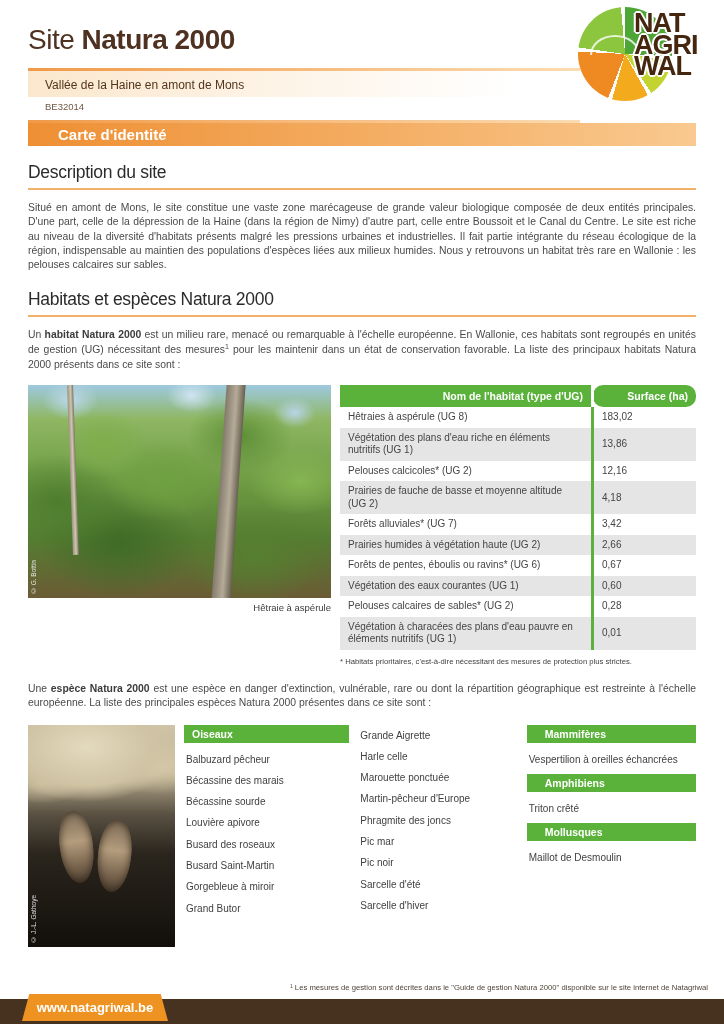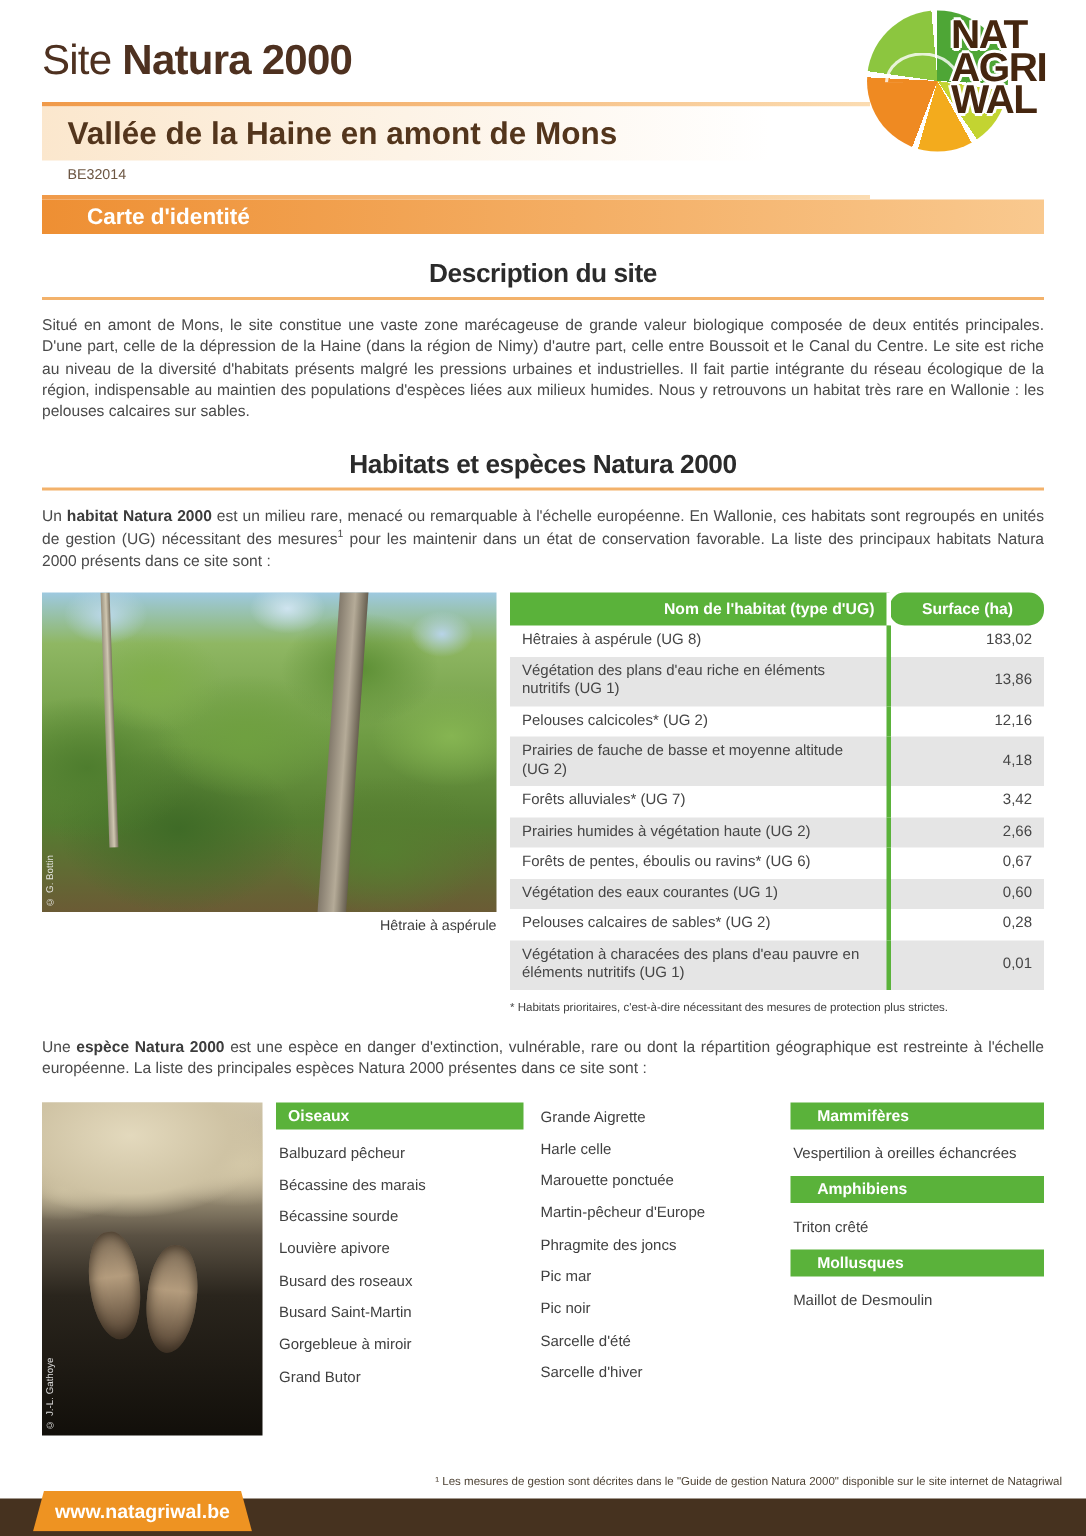--- a/index.html
+++ b/index.html
@@ -10,21 +10,21 @@
   }
   .content { padding:0 28px; }
 
   
   header { position:relative; padding-top:24px; }
   h1 { margin:0 0 12px 0; font-size:28px; font-weight:500; color:#4e3120; letter-spacing:-0.5px;}
   h1 strong { font-weight:800; }
   .sub { width:552px; }
   .rule { height:3px; background:linear-gradient(90deg,#f09a49,#fbdcb2); }
   .strip { background:linear-gradient(90deg,#fbe7cd,#ffffff 88%);
-           padding:7px 0 5px 17px; font-size:21px; font-weight:700; color:#53351c; }
+           padding:7px 0 5px 17px; font-size:12px; font-weight:400; color:#53351c; }
   .code { font-size:9.5px; color:#6d5743; padding:4px 0 8px 17px; }
 
   .logo { position:absolute; top:4px; right:6px; width:140px; height:106px; }
   .logo-circle {
     position:absolute; left:0; top:3px; width:94px; height:94px; border-radius:50%;
     background: conic-gradient(#4ea636 0 93deg, #fff 93deg 98deg,
                 #c3d431 98deg 146deg, #fff 146deg 151deg,
                 #f3ab1d 151deg 196deg, #fff 196deg 201deg,
                 #ef8a22 201deg 273deg, #fff 273deg 278deg,
                 #8cc63f 278deg 355deg, #fff 355deg 360deg);
@@ -40,21 +40,21 @@
   .identity-band { height:23px; line-height:23px; background:linear-gradient(90deg,#ee8f33,#f9c98f);
     color:#fff; font-weight:700; font-size:15px; padding-left:30px; }
   .id-grid { display:grid; grid-template-columns:108px 262px 193px 105px; margin-top:3px; }
   .id-cell { border-bottom:2px solid #f29b44; padding:7px 8px 6px 8px; font-size:10px; line-height:1.2;}
   .id-lab { font-weight:700; color:#3b2b1d; }
   .id-val { color:#4d4d4d; }
   .id-c1 { border-left:2px solid #f29b44; border-right:5px solid #f29b44; }
   .id-c3 { border-left:2px solid #f29b44; }
 
   
-  h2 { margin:16px 0 0 0; font-size:17.5px; font-weight:700; color:#2b2b2b; letter-spacing:-0.3px;text-align:center;}
+  h2 { margin:16px 0 0 0; font-size:17.5px; font-weight:400; color:#2b2b2b; letter-spacing:-0.3px;}
   .h2rule { height:2px; background:#f3b26b; margin:5px 0 11px 0; }
   p.body { margin:0; font-size:10.4px; line-height:1.38; color:#4a4a4a; text-align:justify; }
   p.body b { color:#3c3c3c;margin-top:16px; }
   sup { font-size:7px; }
 
   
   .hab-flex { display:flex; gap:9px; margin-top:13px; align-items:flex-start; }
   .photo-forest { position:relative; width:303px; height:213px; flex:none; overflow:hidden;
     background:
       radial-gradient(40px 28px at 14% 7%, #bcd9ea 0%, rgba(188,217,234,0) 70%),
@@ -75,23 +75,23 @@
     background:linear-gradient(90deg,#9a927f,#cfc6b0 55%,#7c7362); transform:rotate(-2deg); }
   .photo-credit { position:absolute; left:2px; bottom:4px; color:#f0f0f0; font-size:6.5px;
     writing-mode:vertical-rl; transform:rotate(180deg); opacity:.9; }
   .hab-left { width:303px; flex:none; }
   .hab-caption { text-align:right; font-size:9.5px; color:#3c3c3c; margin-top:4px; }
 
   .hab-right { flex:1; }
   table.hab { width:100%; border-collapse:collapse; font-size:10px; color:#454545; }
   table.hab th { background:#5ab23a; color:#fff; font-size:10.5px; text-align:right;
     padding:5px 8px; font-weight:700; }
-  table.hab th.surf { width:86px; text-align:center; border-left:3px solid #fff; background:#5ab23a;border-radius:10px;}
+  table.hab th.surf { width:86px; text-align:right; border-left:3px solid #fff; background:#5ab23a;border-radius:10px;}
   table.hab td { padding:4px 8px; line-height:1.25; }
-  table.hab td.surf { text-align:right; border-left:3px solid #5ab23a; }
+  table.hab td.surf { text-align:left; border-left:3px solid #5ab23a; }
   table.hab tr.alt { background:#e5e5e5; }
   .hab-foot { font-size:7.7px; color:#3f3f3f; margin-top:7px; }
 
   
   .sp-flex { display:flex; margin-top:14px; }
   .sp-photo-wrap { width:147px; flex:none; }
   .photo-bat { position:relative; width:147px; height:222px; overflow:hidden;
     background:
       radial-gradient(120px 70px at 40% 10%, #e3d9bd 0%, #cfc3a4 55%, rgba(207,195,164,0) 78%),
       radial-gradient(80px 42px at 88% 18%, #d8ccab 0%, rgba(216,204,171,0) 70%),

